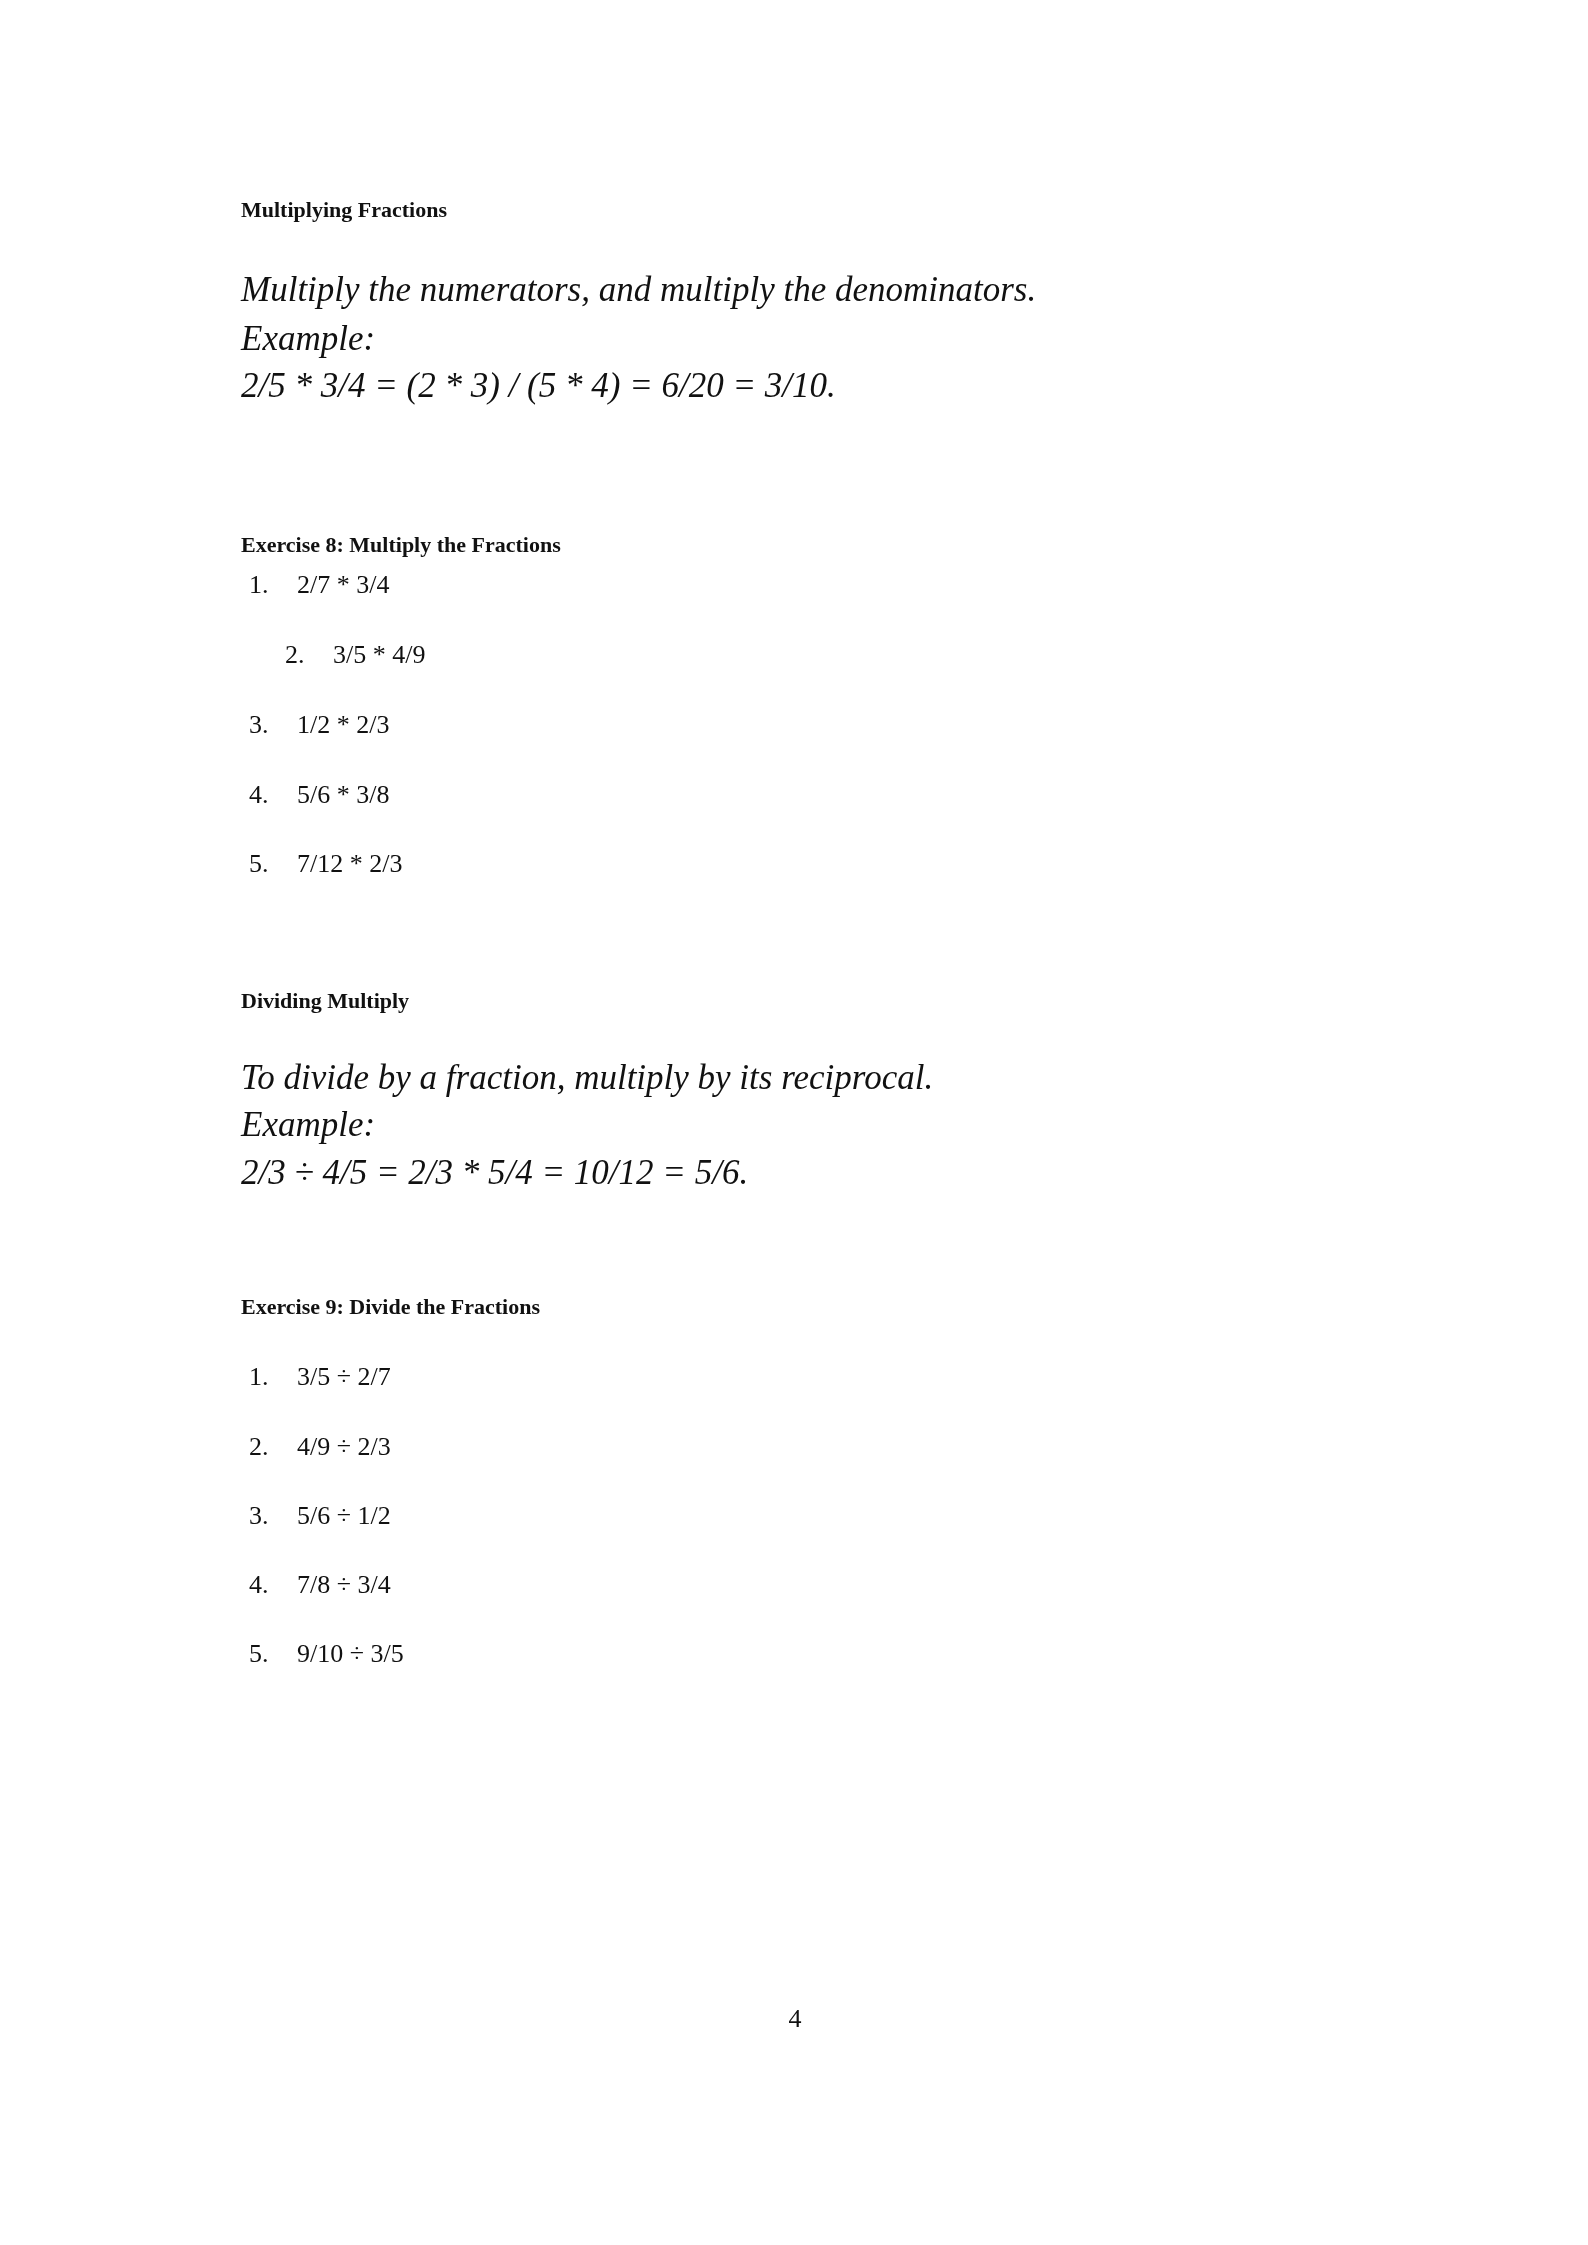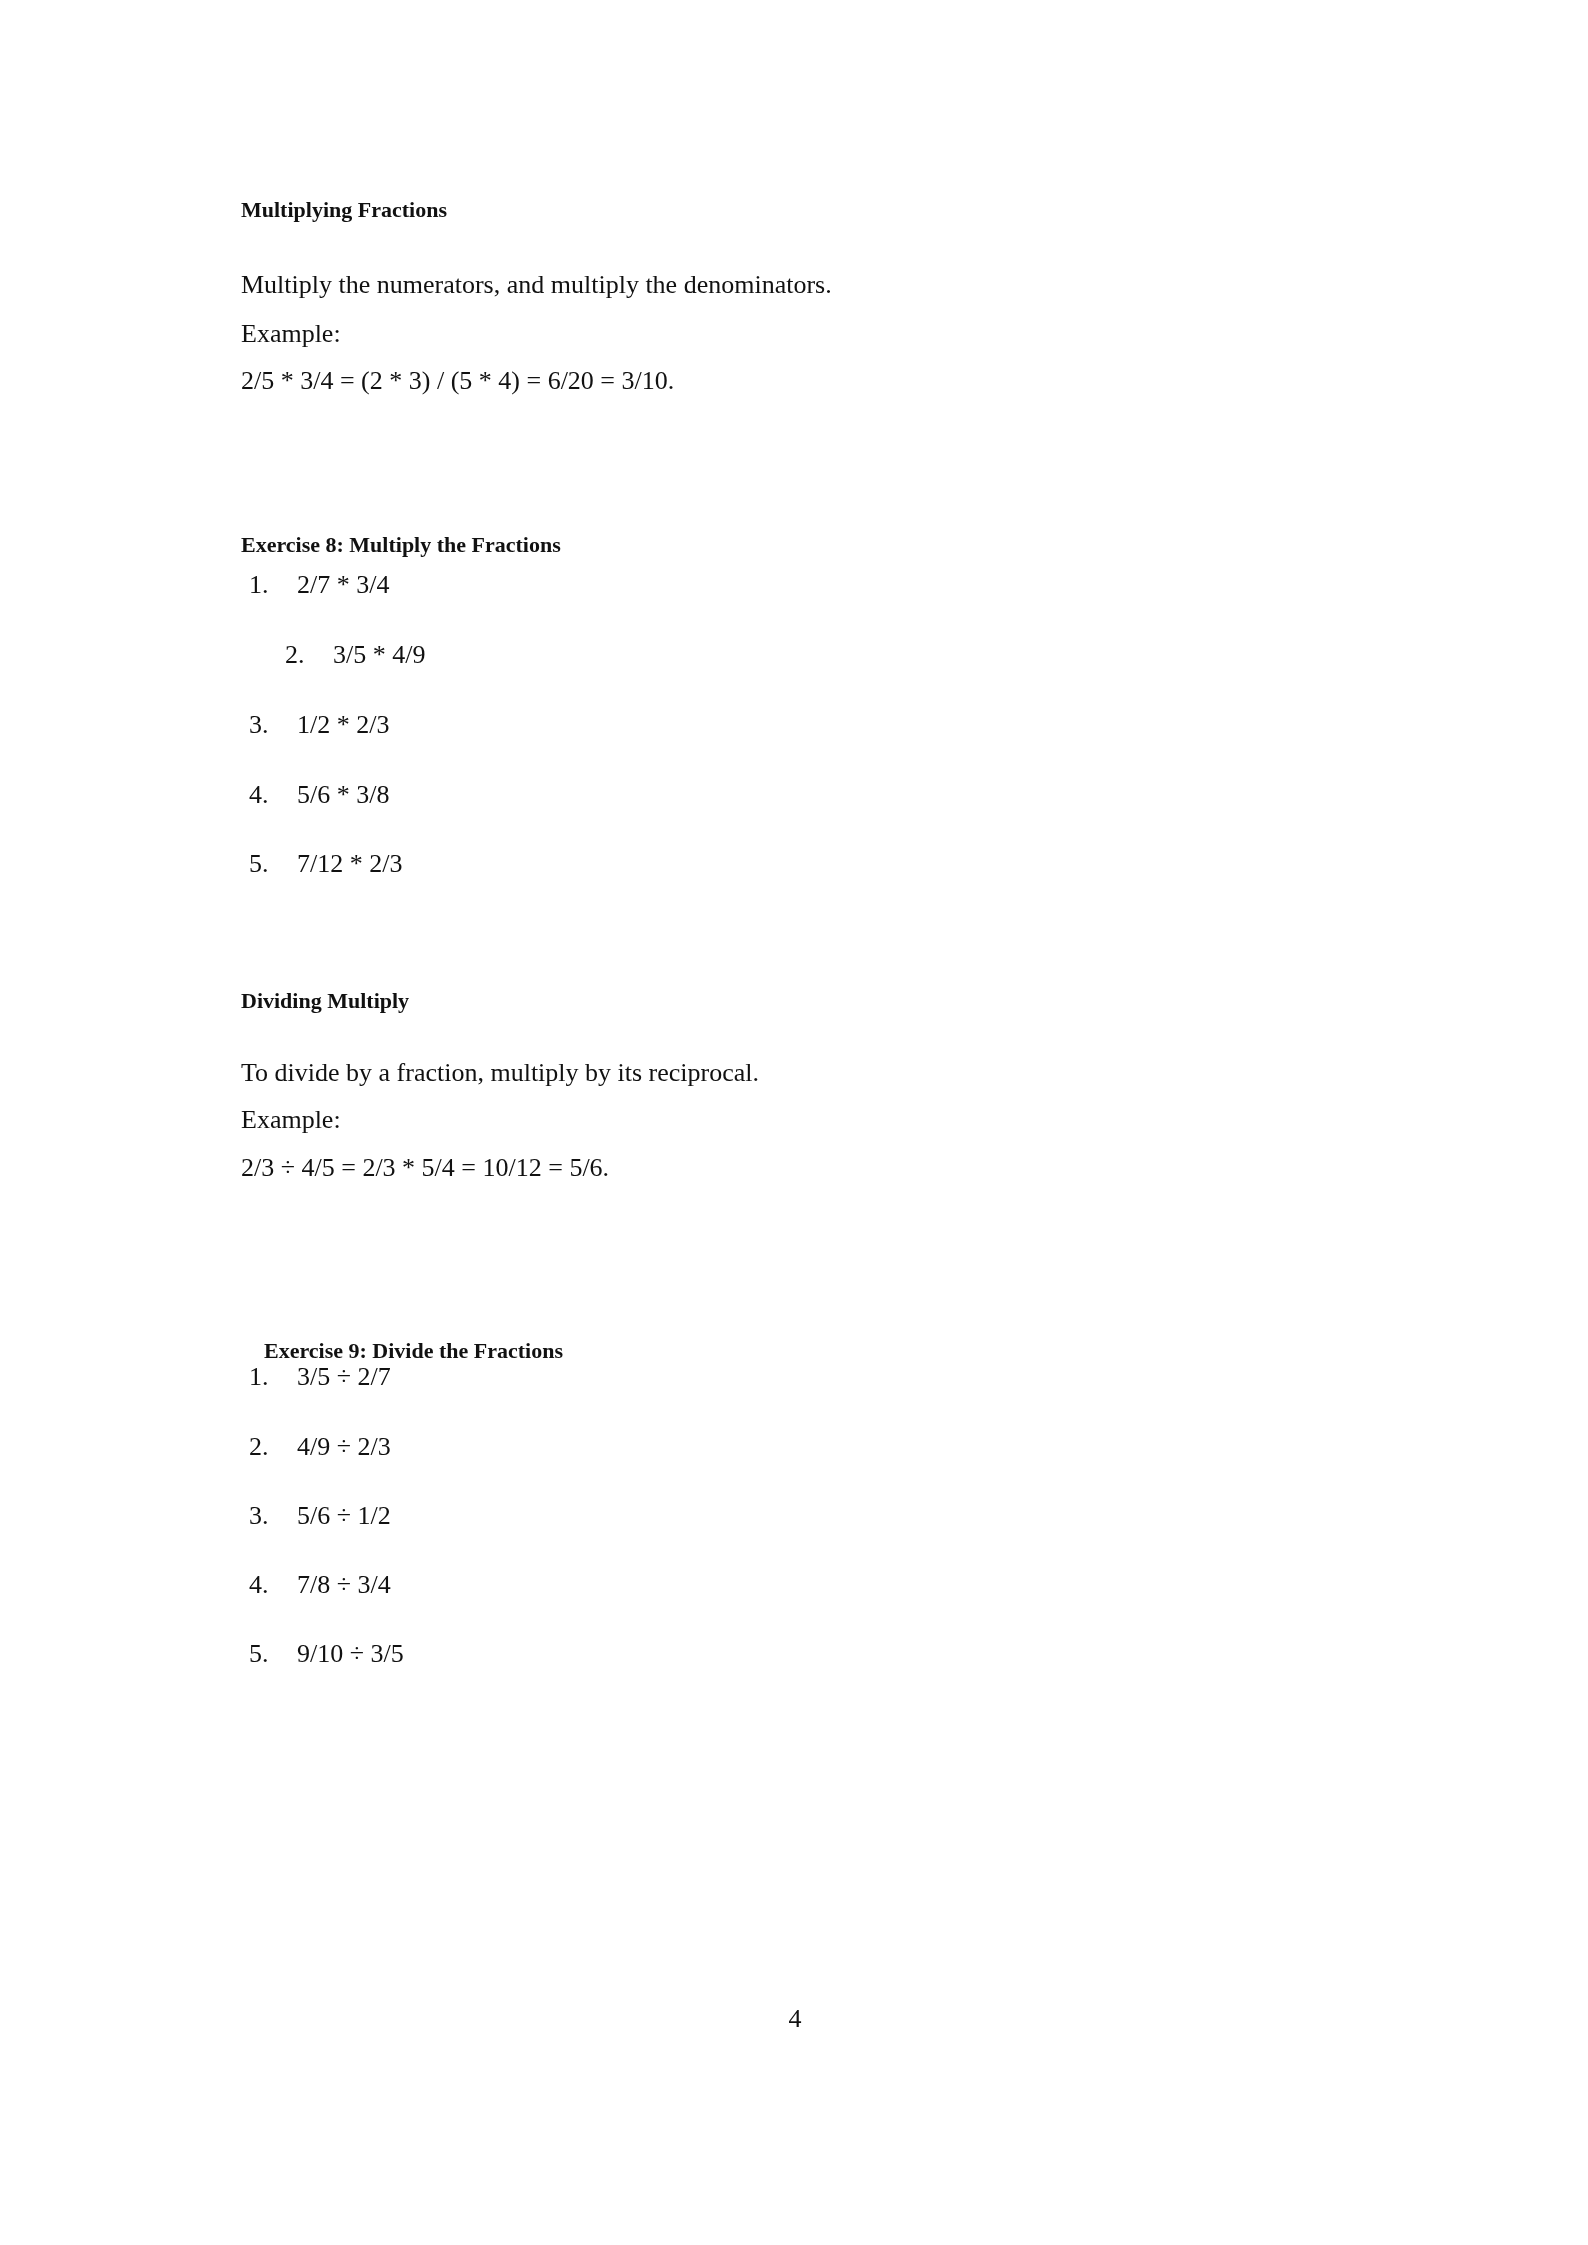--- a/index.html
+++ b/index.html
@@ -19,21 +19,22 @@
       position: absolute;
       left: 241px;
       white-space: nowrap;
       line-height: 1;
     }
     .heading {
       font-weight: bold;
       font-size: 22px;
     }
     .body-text {
-      font-size: 26px;
+      font-size: 35px;
+      font-style: italic;
     }
     .list-item {
       position: absolute;
       left: 249px;
       font-size: 26px;
       line-height: 1;
       white-space: nowrap;
     }
     .list-item .num {
       display: inline-block;
@@ -73,21 +74,21 @@
   <div class="list-item" style="top:851px;">
     <span class="num">5.</span><span>7/12 * 2/3</span>
   </div>
 </div>
 
 <div class="line heading" style="top:990px;">Dividing Multiply</div>
 <div class="line body-text" style="top:1060px;">To divide by a fraction, multiply by its reciprocal.</div>
 <div class="line body-text" style="top:1107px;">Example:</div>
 <div class="line body-text" style="top:1155px;">2/3 ÷ 4/5 = 2/3 * 5/4 = 10/12 = 5/6.</div>
 
-<div class="line heading" style="top:1340px;margin-left:23px;">Exercise 9: Divide the Fractions</div>
+<div class="line heading" style="top:1296px;">Exercise 9: Divide the Fractions</div>
 <div>
   <div class="list-item" style="top:1364px;">
     <span class="num">1.</span><span>3/5 ÷ 2/7</span>
   </div>
   <div class="list-item" style="top:1434px;">
     <span class="num">2.</span><span>4/9 ÷ 2/3</span>
   </div>
   <div class="list-item" style="top:1503px;">
     <span class="num">3.</span><span>5/6 ÷ 1/2</span>
   </div>

